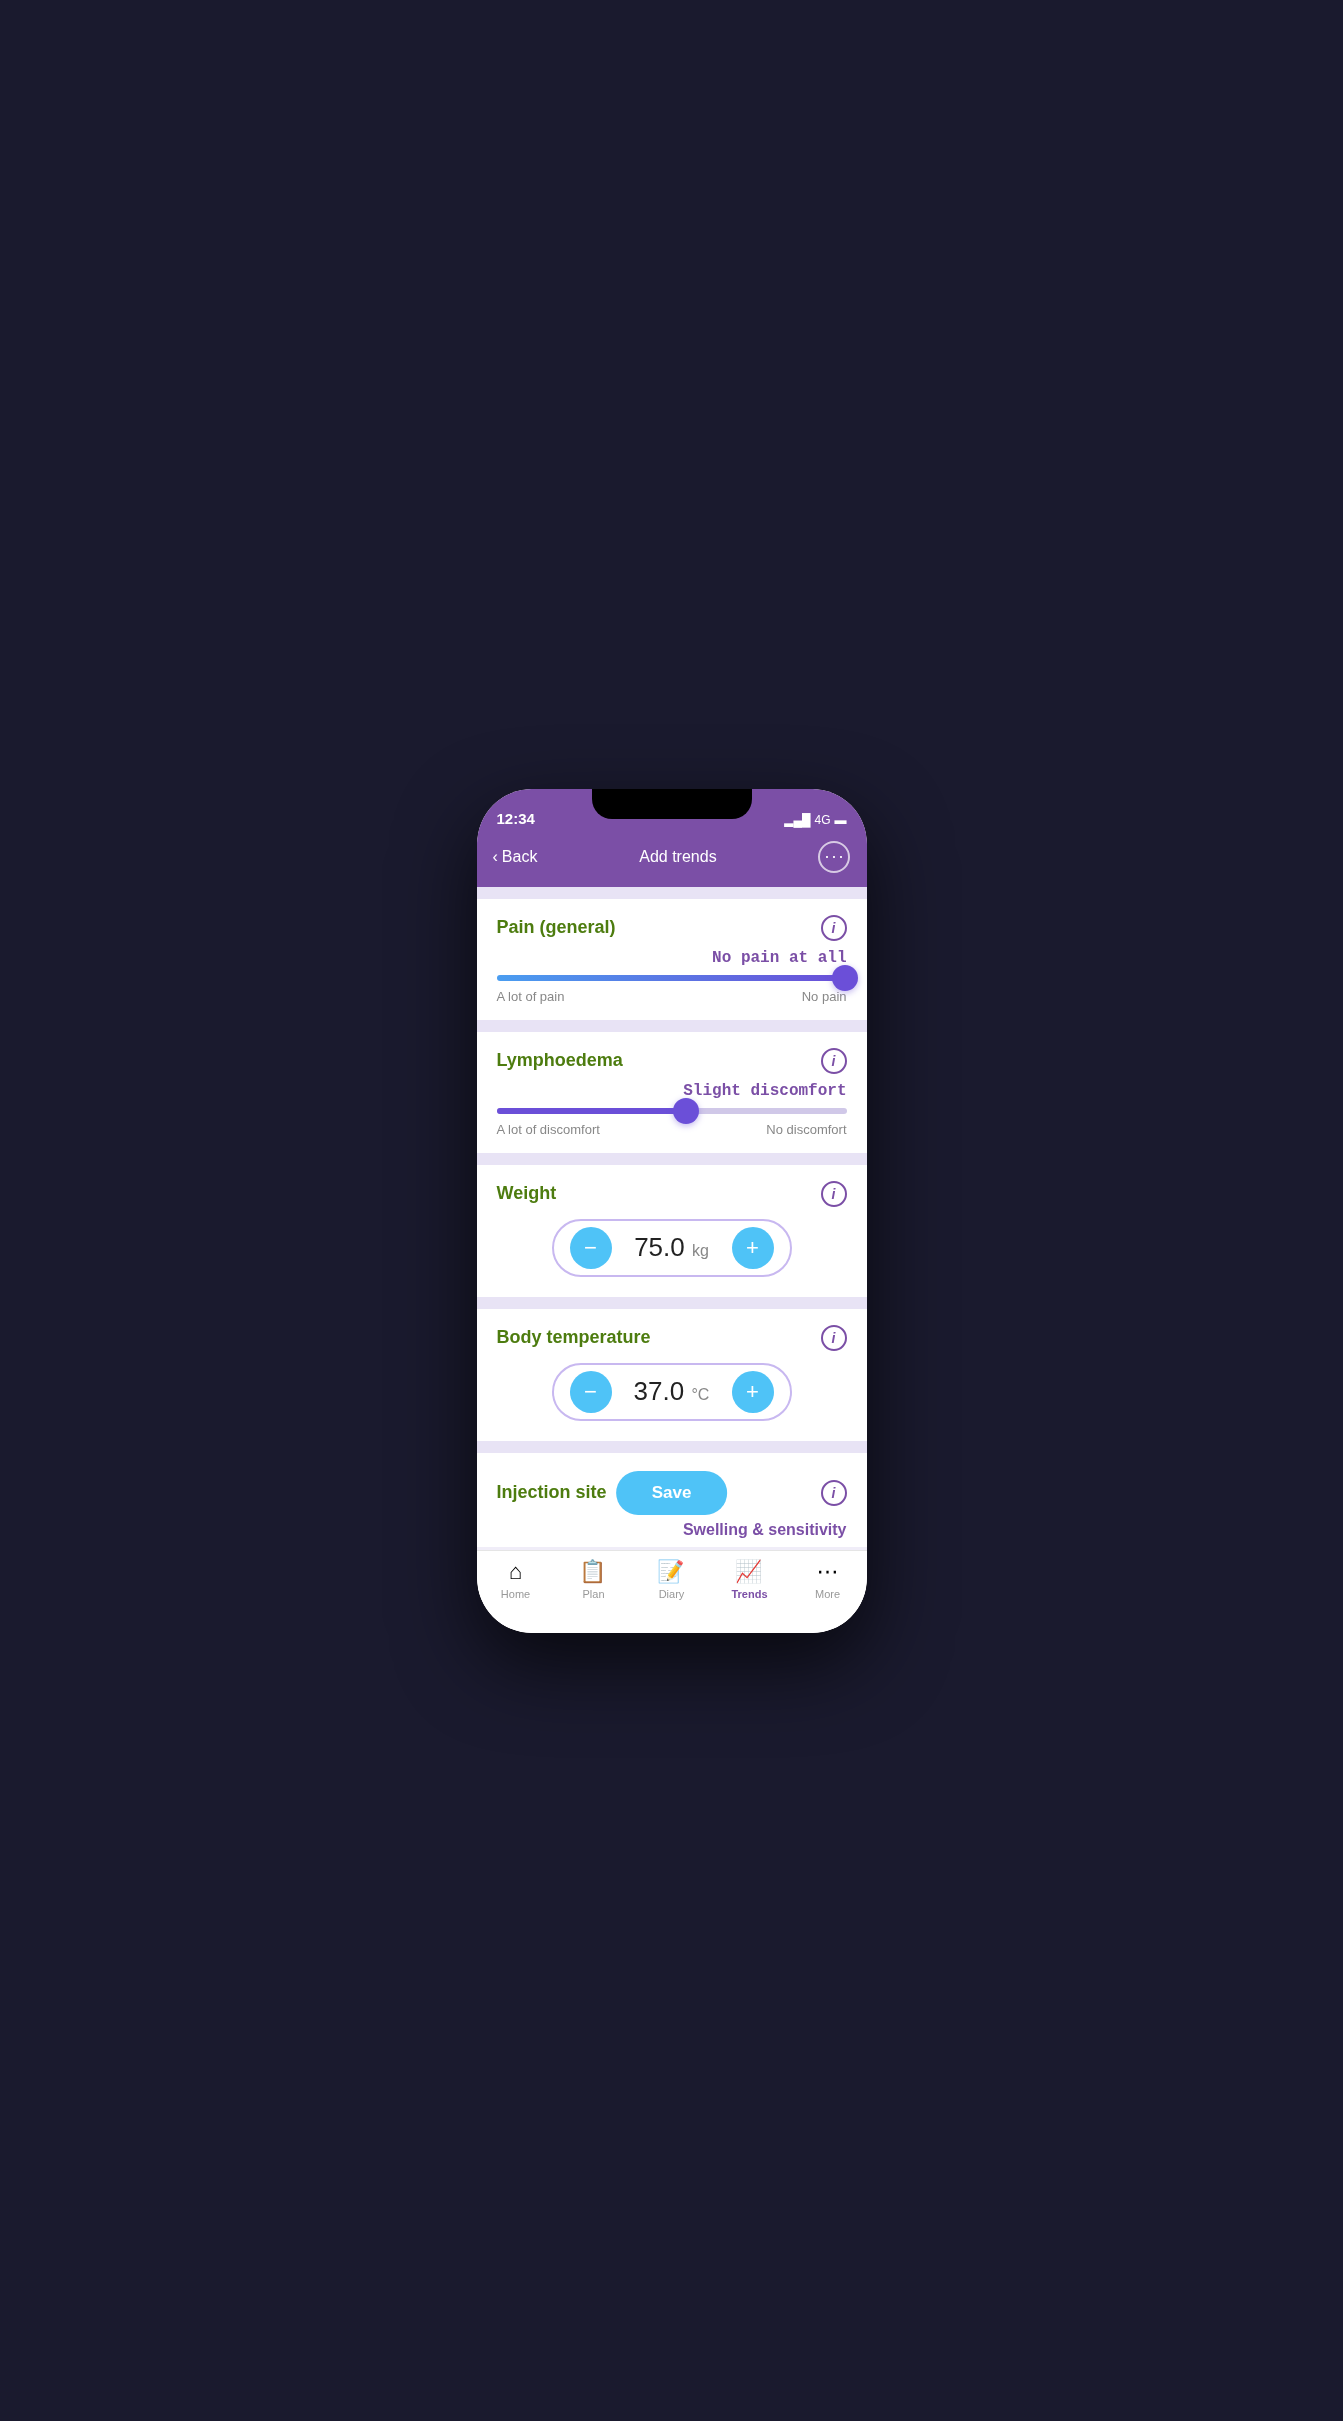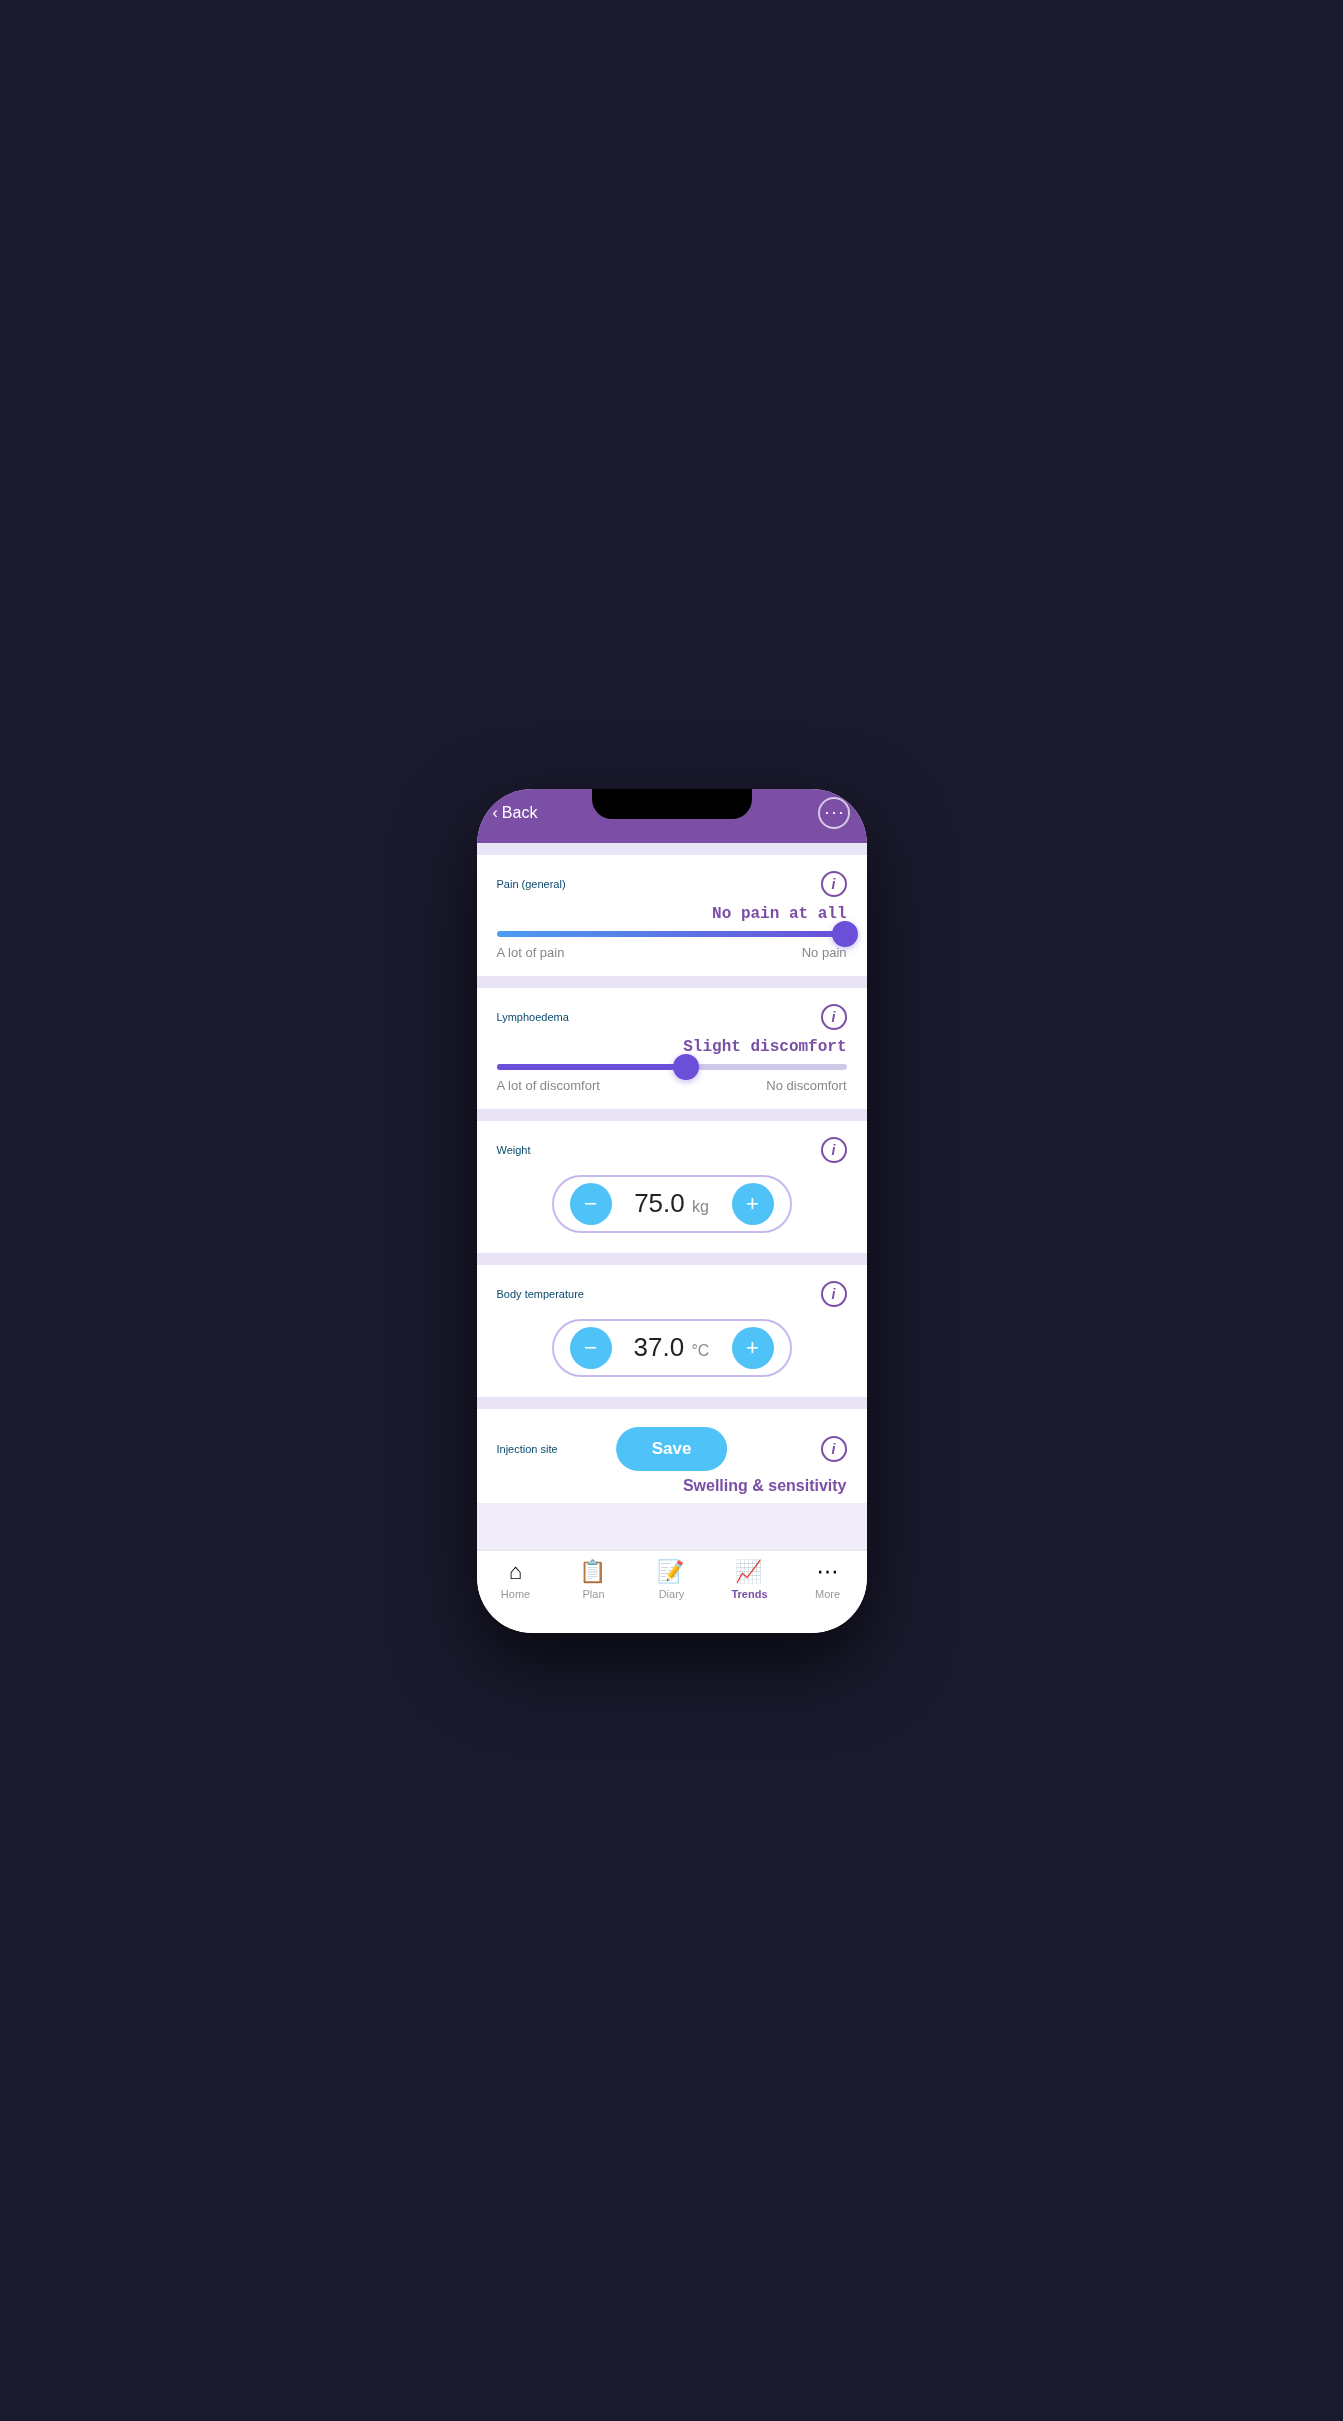--- a/index.html
+++ b/index.html
@@ -112,23 +112,23 @@
       background: #fff;
       padding: 16px 20px;
     }
     .section-header {
       display: flex;
       align-items: center;
       justify-content: space-between;
       margin-bottom: 8px;
     }
     .section-title {
-      font-size: 11px;
-      font-weight: 400;
-      color: #0c4a6e;
+      font-size: 18px;
+      font-weight: 700;
+      color: #4d7c0f;
     }
     .info-icon {
       width: 26px;
       height: 26px;
       border: 2px solid #7b4fa6;
       border-radius: 50%;
       display: flex;
       align-items: center;
       justify-content: center;
       color: #7b4fa6;
@@ -296,20 +296,28 @@
       position: relative;
     }
   </style>
 </head>
 <body>
 
 <div class="phone-frame">
   <div class="notch"></div>
   <div class="phone-screen">
 
+    <div class="status-bar">
+      <span class="status-time">12:34</span>
+      <div class="status-icons">
+        <span>▂▄█</span>
+        <span>4G</span>
+        <span>▬</span>
+      </div>
+    </div>
 
     <div class="header">
       <div class="header-back">
         <span>‹</span>
         <span>Back</span>
       </div>
       <span class="header-title">Add trends</span>
       <div class="header-more">
         <span>···</span>
       </div>

